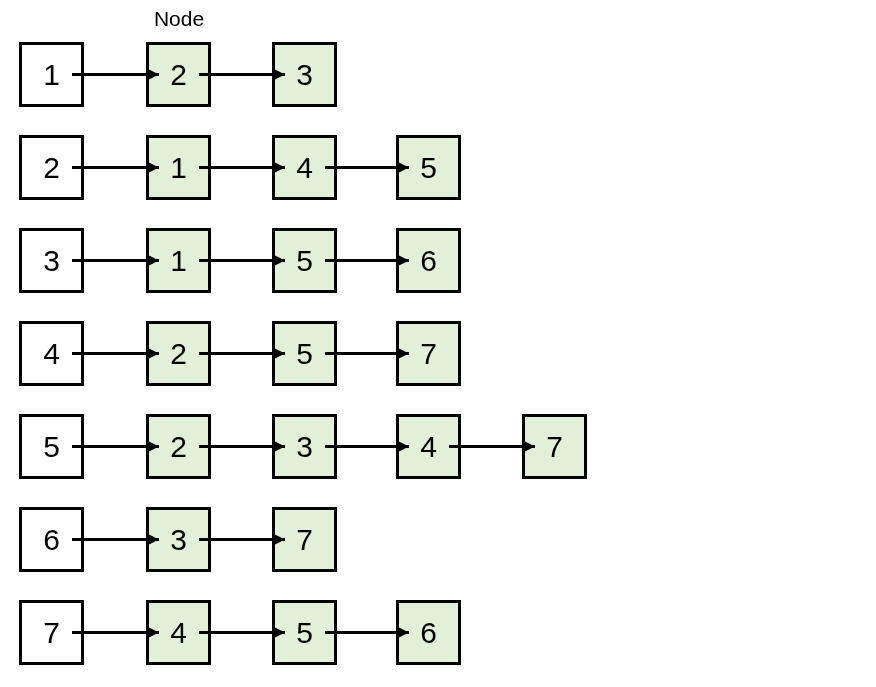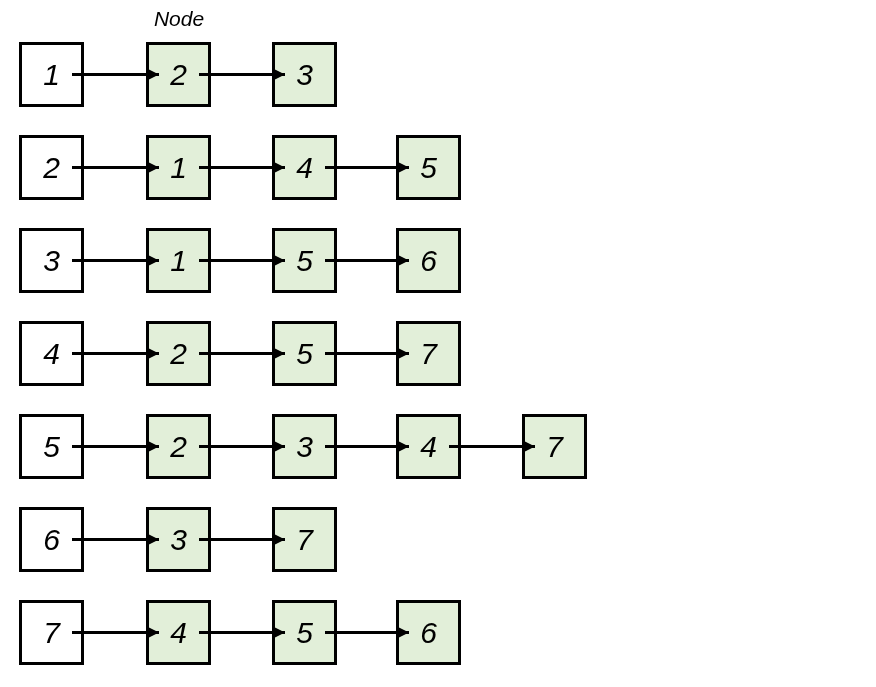--- a/index.html
+++ b/index.html
@@ -3,21 +3,20 @@
 <meta charset="utf-8">
 <style>
   html, body { margin: 0; padding: 0; background: #ffffff; }
   .canvas {
     position: relative;
     width: 876px;
     height: 687px;
     background: #ffffff;
     font-family: "Liberation Sans", sans-serif;
     overflow: hidden;
-    font-style: italic;
   }
   .box {
     position: absolute;
     width: 65px;
     height: 65px;
     box-sizing: border-box;
     border: 3px solid var(--border, #000);
     display: flex;
     align-items: center;
     justify-content: center;

